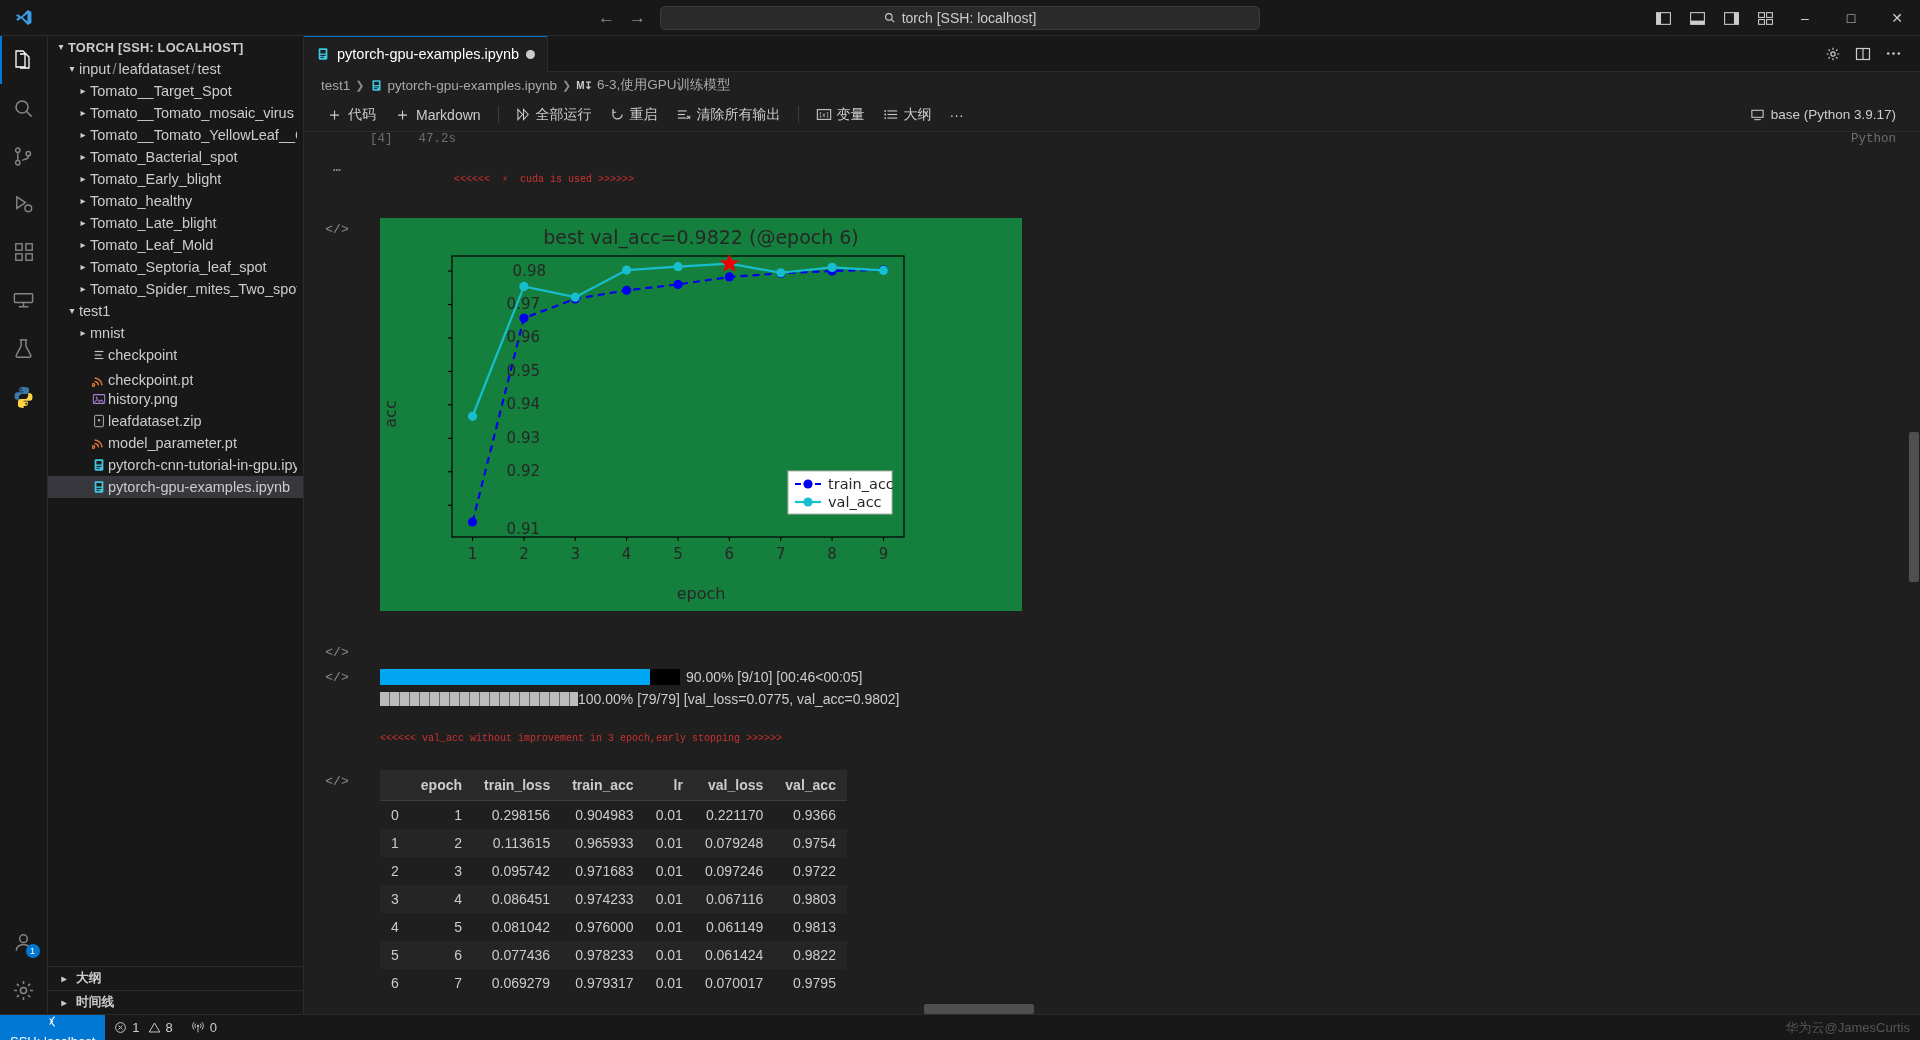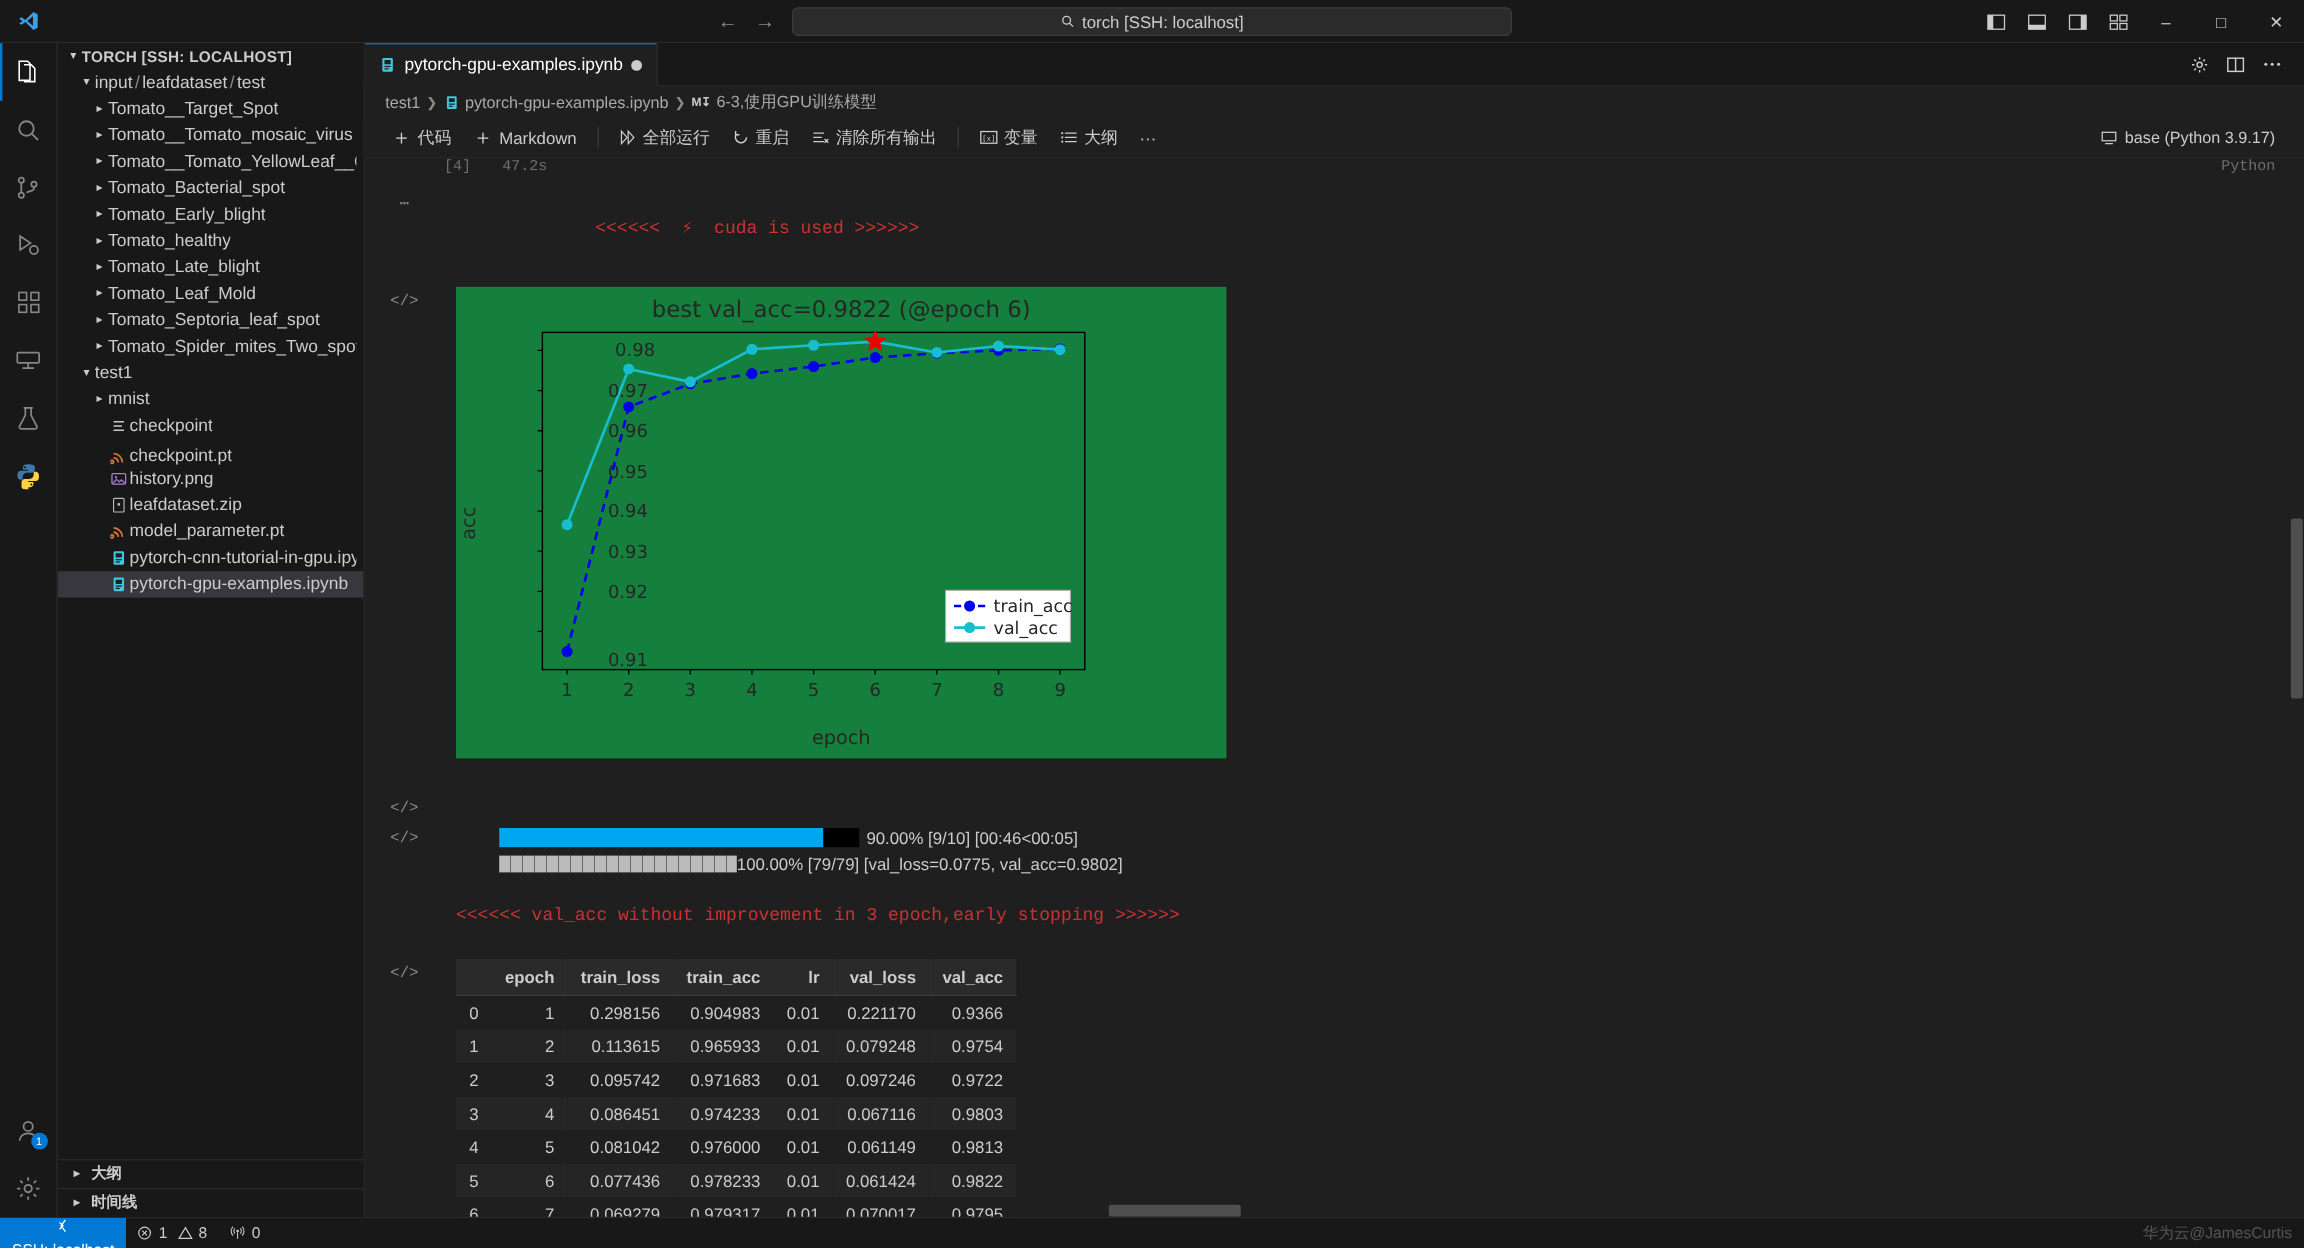--- a/index.html
+++ b/index.html
@@ -122,21 +122,21 @@
   #nbinner { position: relative; padding-left: 0; }
   .cellrow { display: flex; }
   .gutter { width: 66px; flex: none; display: flex; justify-content: center; padding-top: 4px; color: #8b8b8b; font-size: 13px; }
   .gutter .ggly { font-family: "Liberation Mono", monospace; }
   .cellbody { flex: 1; min-width: 0; }
 
   .topcrop { height: 16px; overflow: hidden; color: #6e6e6e; font-family: "Liberation Mono", monospace; font-size: 12.5px; display:flex; gap: 26px; padding-left: 66px;}
   .topcrop .right { margin-left: auto; margin-right: 24px; }
 
   .mono-out {
-    font-family: "Liberation Mono", monospace; font-size: 15px; line-height: 1.45;
+    font-family: "Liberation Mono", monospace; font-size: 10px; line-height: 1.45;
     white-space: pre; color: #cd3131;
   }
 
   
   #chartwrap {
     width: 642px; height: 393px; background: #15803d; margin-left: 10px; position: relative;
   }
   #charttitle {
     position: absolute; left: 0; right: 0; top: 8px; text-align: center;
     font-size: 19px; color: #262626; font-family: "DejaVu Sans", sans-serif;
@@ -146,21 +146,21 @@
   }
   .ytick { right: 0; transform: translateY(-50%); text-align: right; }
   .xtick { transform: translateX(-50%); }
   #ylabel {
     position: absolute; left: 10px; top: 50%; transform: translate(-50%, -50%) rotate(-90deg);
     font-size: 16px; color: #262626; font-family: "DejaVu Sans", sans-serif; white-space: nowrap;
   }
   #xlabel { position: absolute; left: 0; right: 0; bottom: 8px; text-align: center; font-size: 16px; color: #262626; font-family: "DejaVu Sans", sans-serif;}
 
   
-  .pbrow { display: flex; align-items: center; font-family: "Liberation Mono", monospace; font-size: 13.5px; color: #cccccc; height: 22px; margin-left: 36px;}
+  .pbrow { display: flex; align-items: center; font-family: "Liberation Mono", monospace; font-size: 13.5px; color: #cccccc; height: 22px;}
   .pbtrack { width: 300px; height: 16px; background: #000000; position: relative; flex: none; }
   .pbfill { height: 100%; background: #00a6f0; }
   .pbtrack2 { width: 198px; height: 14px; flex:none; background:
       repeating-linear-gradient(90deg, #bbbbbb 0px, #bbbbbb 9px, #6a6a6a 9px, #6a6a6a 10px); }
   .pbtext { padding-left: 6px; font-family: "Liberation Sans", sans-serif; font-size: 14px; color: #cccccc; }
   .pbtext2 { font-family: "Liberation Sans", sans-serif; font-size: 14px; color: #cccccc; }
 
   
   table#df { border-collapse: collapse; font-size: 14px; color: #cccccc; }
   table#df th {

